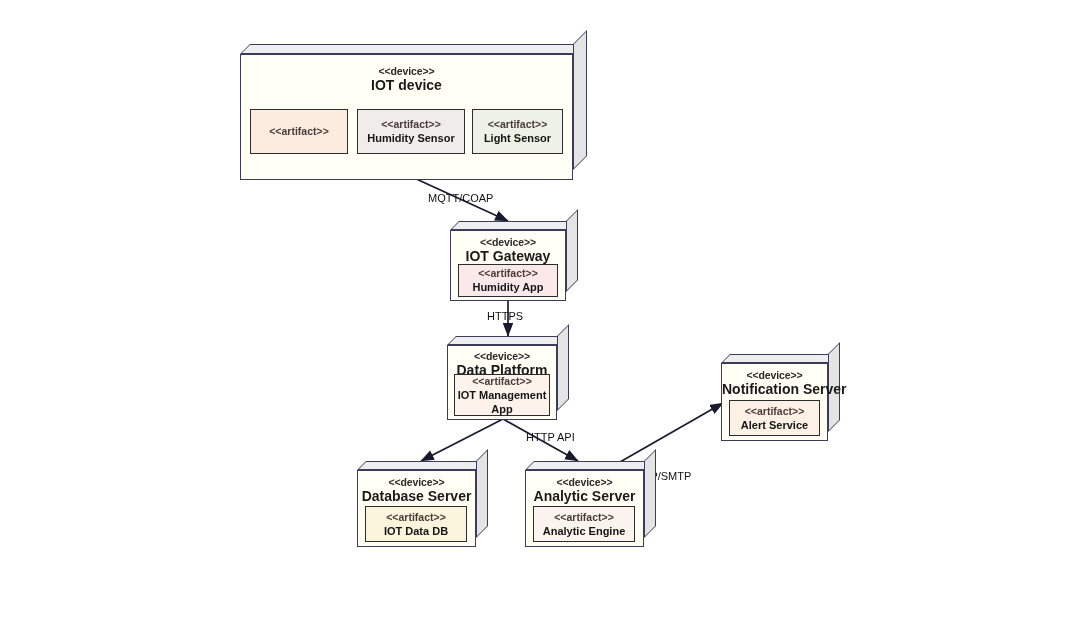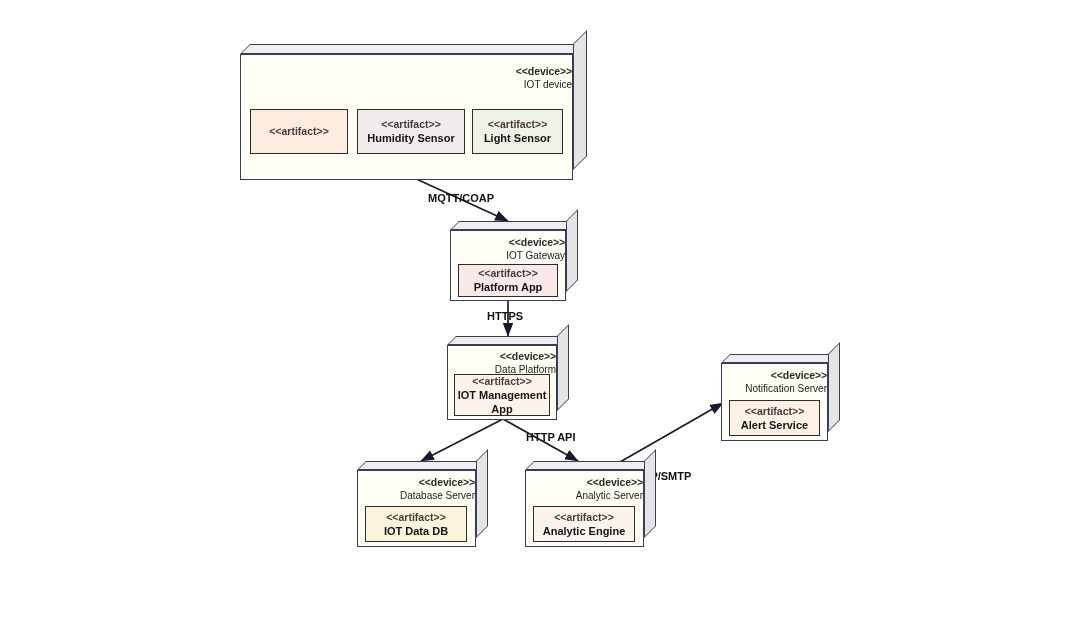--- a/index.html
+++ b/index.html
@@ -49,28 +49,28 @@
   }
   .node-stereo {
     font-size: 10.5px;
     font-weight: bold;
     color: #2b2b2b;
     line-height: 13px;
     letter-spacing: -0.1px;
     white-space: nowrap;
   }
   .node-name {
-    font-size: 10px;
-    font-weight: normal;
+    font-size: 14px;
+    font-weight: bold;
     color: #1a1a1a;
     line-height: 14px;
     white-space: nowrap;
   }
   .node-header {
-    text-align: right;
+    text-align: center;
     width: 100%;
   }
   
   .artifact {
     position: absolute;
     box-sizing: border-box;
     border: 1.6px solid #2c2c2c;
     display: flex;
     flex-direction: column;
     align-items: center;
@@ -87,21 +87,21 @@
   .artifact .a-name {
     font-size: 11px;
     font-weight: bold;
     color: #141414;
     line-height: 14px;
   }
   
   .edge-label {
     position: absolute;
     font-size: 11px;
-    font-weight: bold;
+    font-weight: normal;
     color: #111111;
     white-space: nowrap;
     background: transparent;
   }
 </style>
 </head>
 <body>
 
 <svg id="canvas" viewBox="0 0 1080 621" xmlns="http://www.w3.org/2000/svg">
   <defs>
@@ -164,21 +164,21 @@
   <div class="depth-side" style="left:116px; top:0px; width:12px; height:71px;
               transform: skewY(-45deg); transform-origin: top left;"></div>
   <div class="face" style="left:0px; top:9px; width:116px; height:71px;">
     <div class="node-header" style="margin-top:5px;">
       <div class="node-stereo">&lt;&lt;device&gt;&gt;</div>
       <div class="node-name">IOT Gateway</div>
     </div>
   </div>
   <div class="artifact" style="left:8px; top:43px; width:100px; height:33px; background:#fbe9e9;">
     <div class="a-stereo">&lt;&lt;artifact&gt;&gt;</div>
-    <div class="a-name">Platform App</div>
+    <div class="a-name">Humidity App</div>
   </div>
 </div>
 
 <div class="node" style="left:447px; top:336px; width:122px; height:84px;">
   <div class="depth-top" style="left:0px; top:0px; width:110px; height:9px;
               transform: skewX(-45deg); transform-origin: bottom left;"></div>
   <div class="depth-side" style="left:110px; top:0px; width:12px; height:75px;
               transform: skewY(-45deg); transform-origin: top left;"></div>
   <div class="face" style="left:0px; top:9px; width:110px; height:75px;">
     <div class="node-header" style="margin-top:4px;">

